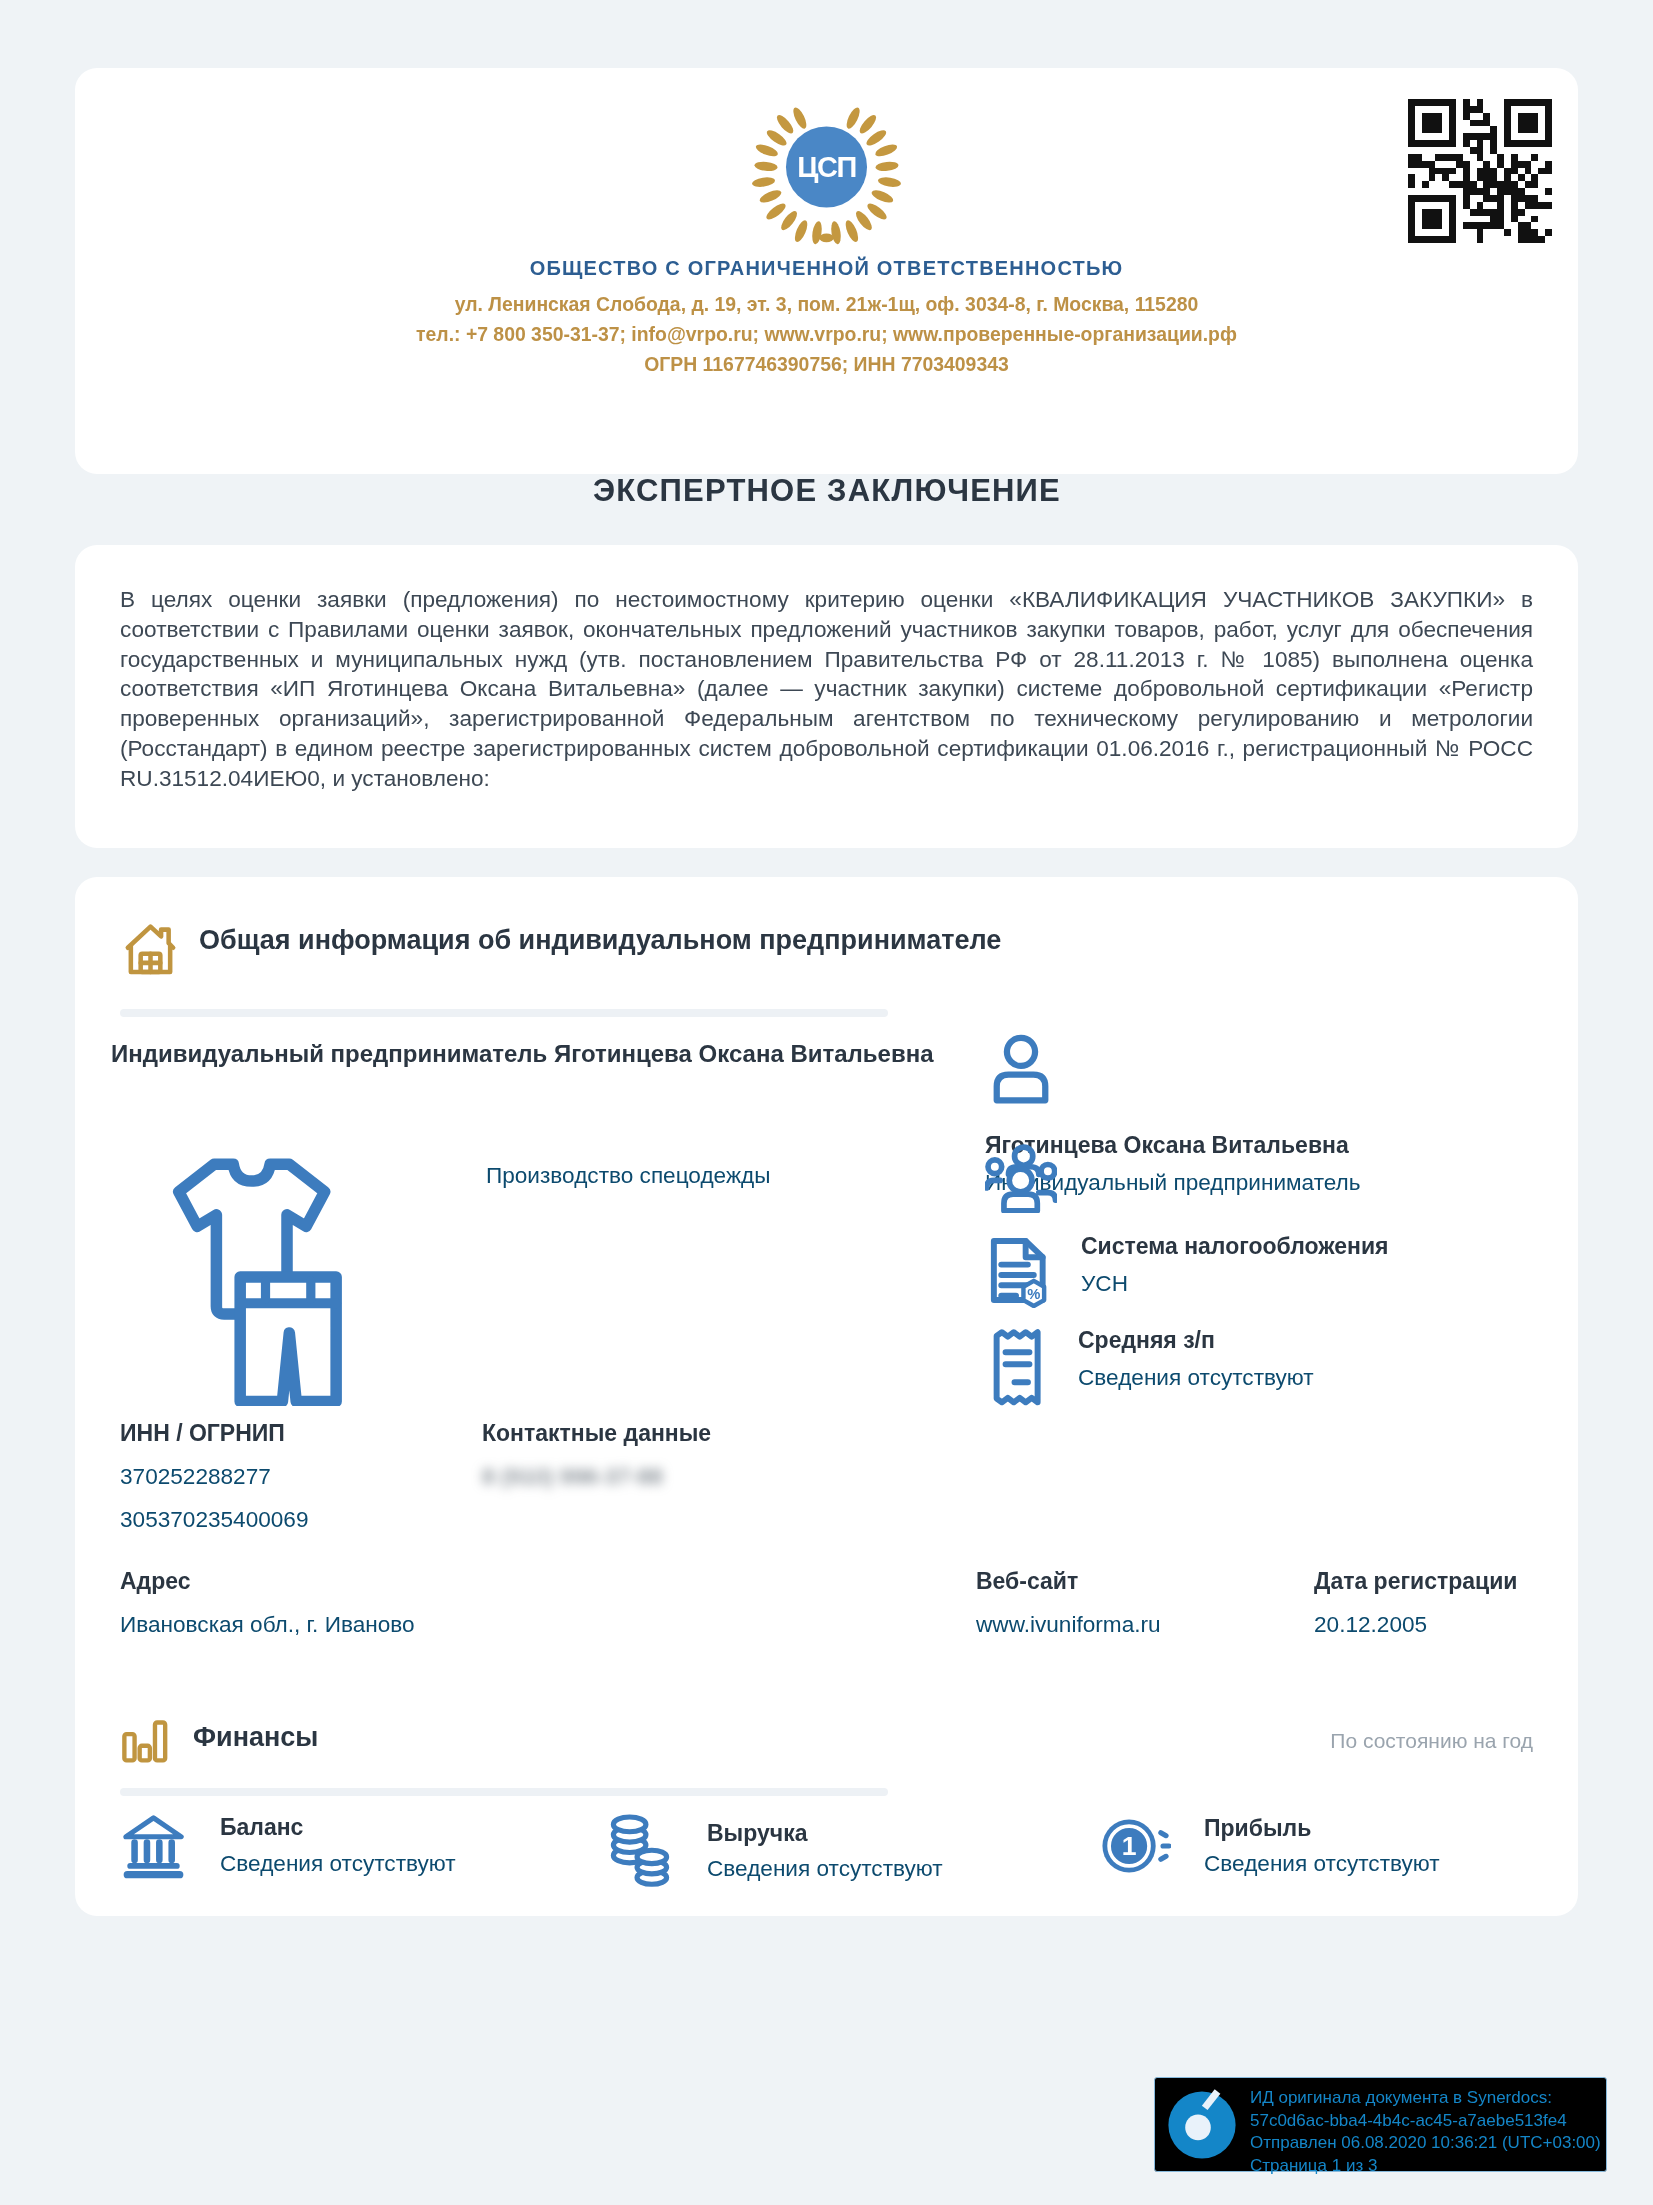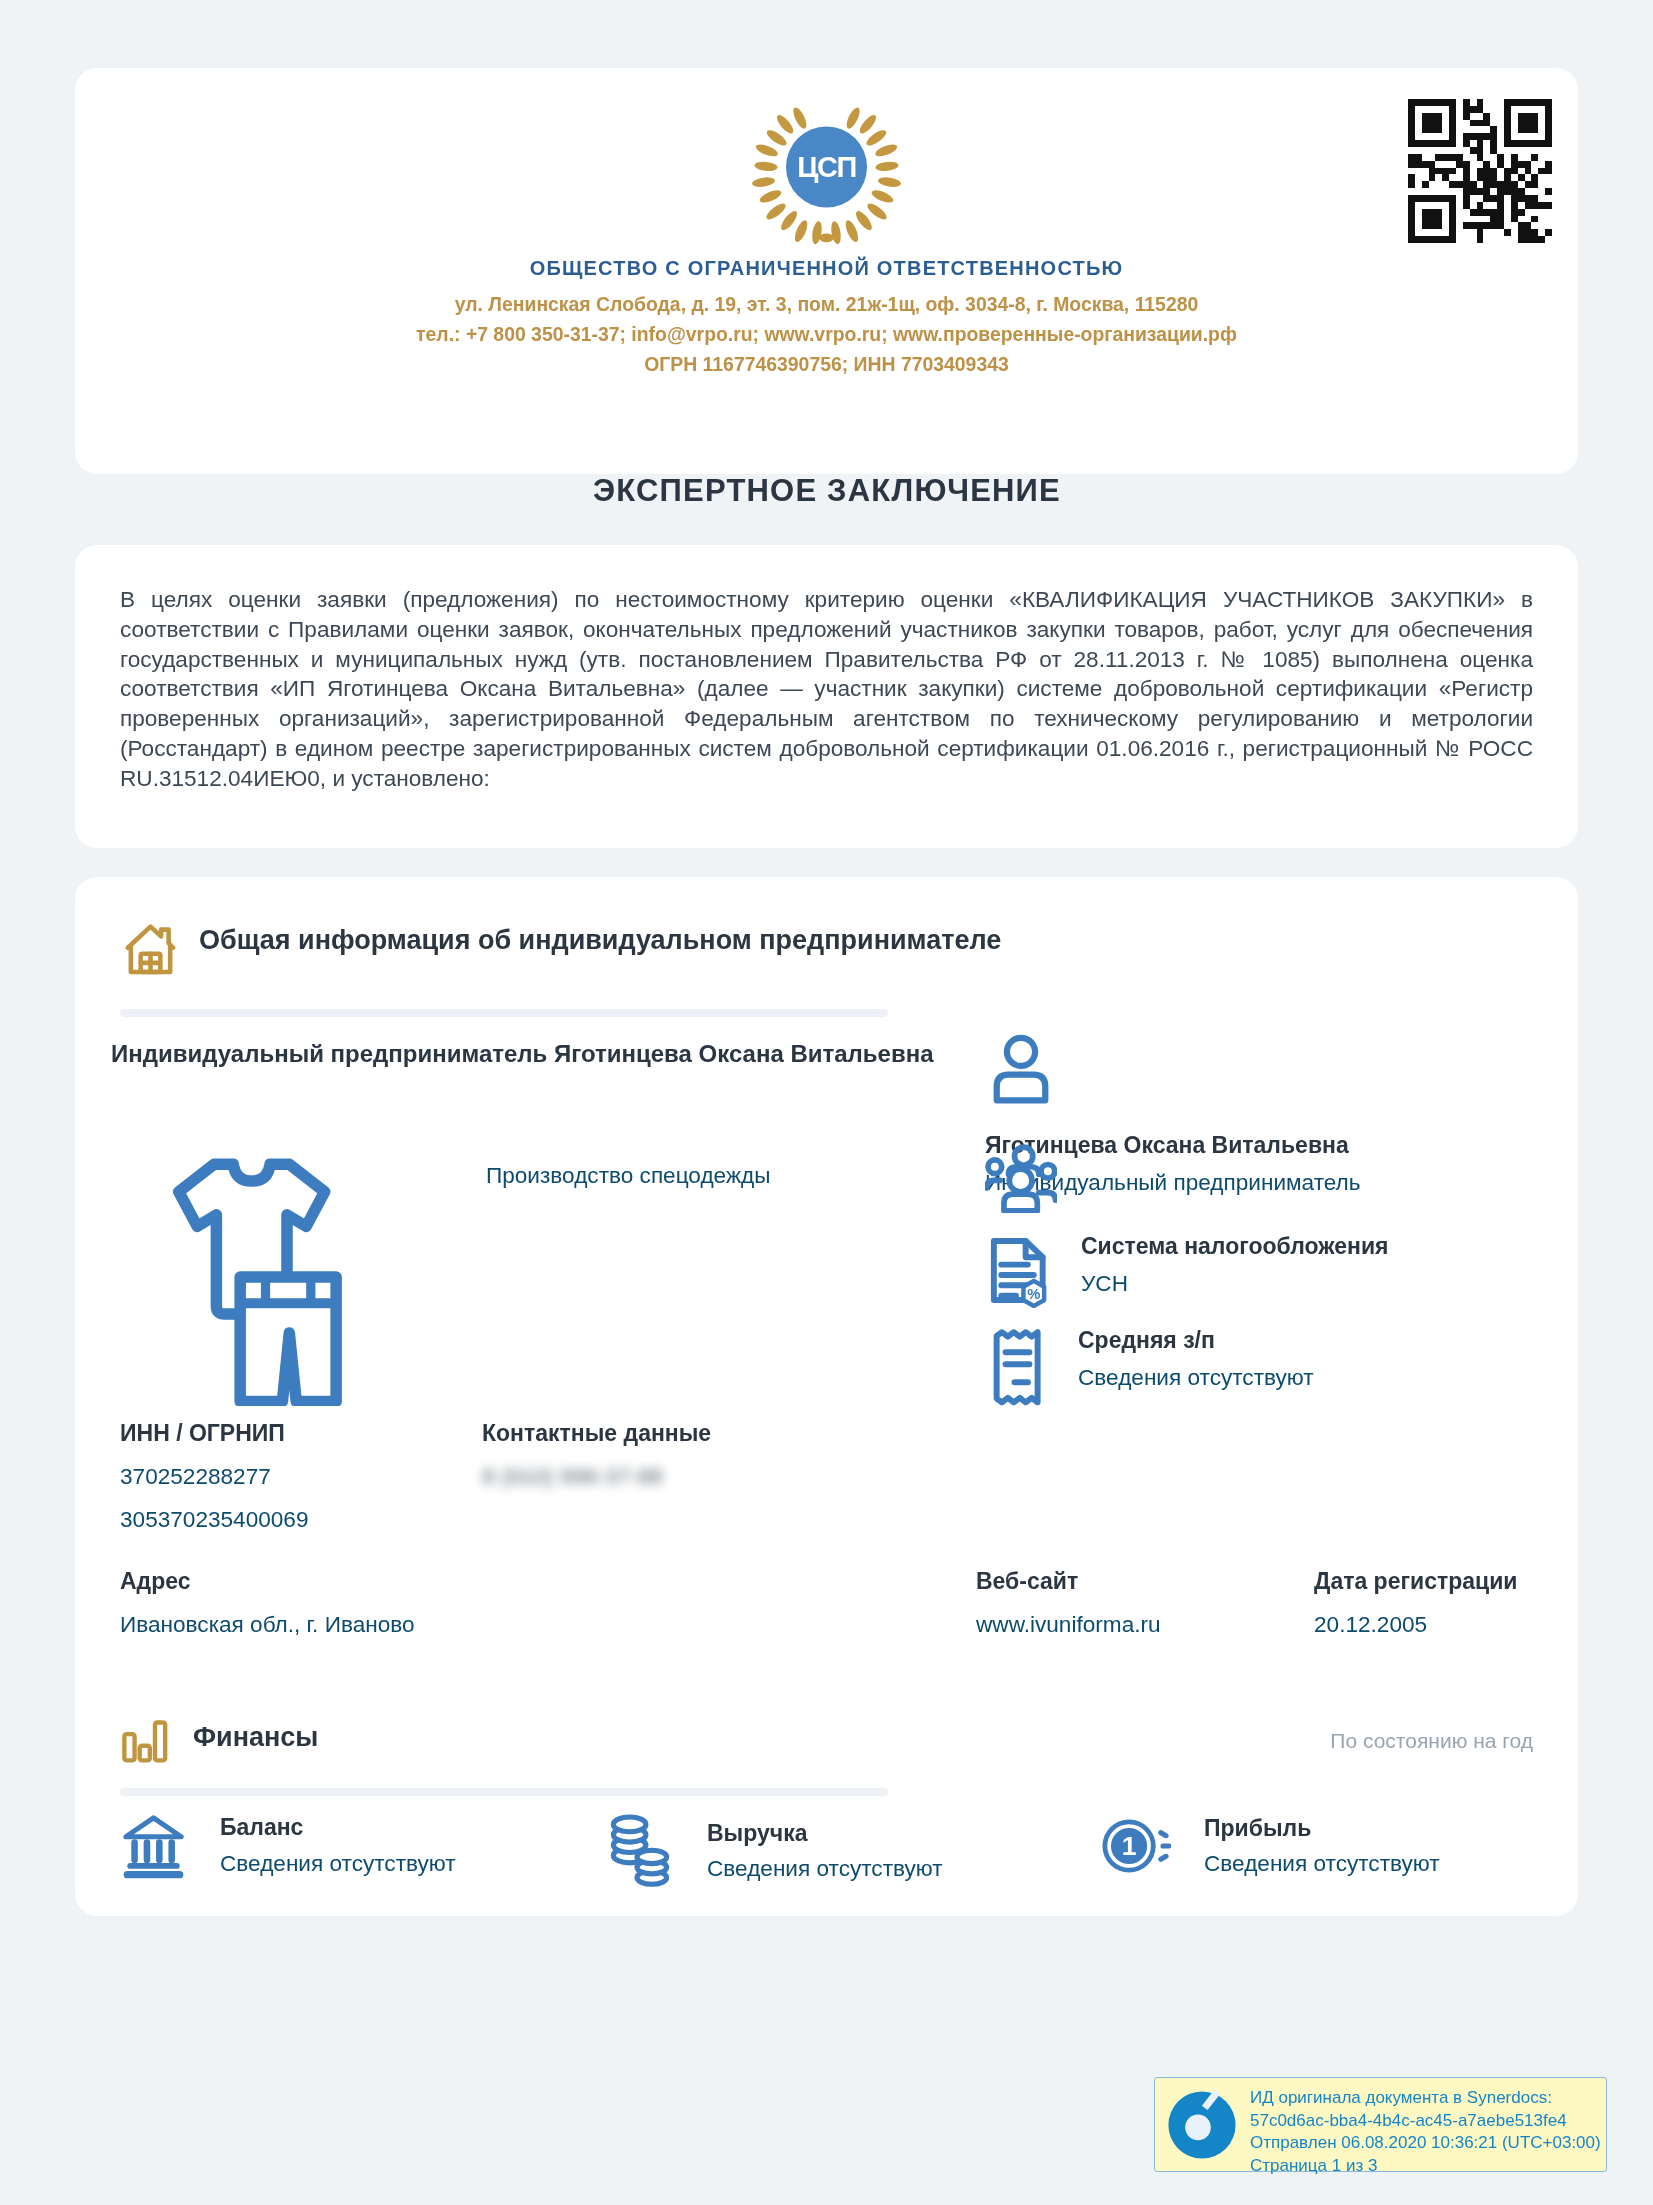--- a/index.html
+++ b/index.html
@@ -47,21 +47,21 @@
   .profile-ic { flex:0 0 auto; }
   .profile-tx .b-label { display:block; margin-bottom:11px; }
   
   .fin-card { top:1678px; height:238px; }
   .fin-note { position:absolute; right:45px; top:51px; font-size:21px; color:#9aa4ae; }
   .fin-col { position:absolute; top:134px; display:flex; gap:33px; align-items:center; }
   .fin-col .b-label { display:block; margin-bottom:9.3px; }
   
   .stamp {
     position:absolute; left:1154px; top:2077px; width:453px; height:95px;
-    background:#fef9c3; border:1.6px solid #86b9dc; border-radius:3.1px;
+    background:#000000; border:1.6px solid #86b9dc; border-radius:3.1px;
   }
   .stamp-logo { position:absolute; left:11px; top:11px; width:72px; height:72px; }
   .stamp-text { position:absolute; left:95px; top:9.3px; font-size:17px; line-height:1.32; color:#1486c8; }
 </style>
 </head>
 <body>
 
 <div class="card header-card">
   <svg id="qr-svg" class="qr" viewBox="0 0 21 21" shape-rendering="crispEdges">
       <rect x="8" y="0" width="1" height="1" fill="#111"></rect>

